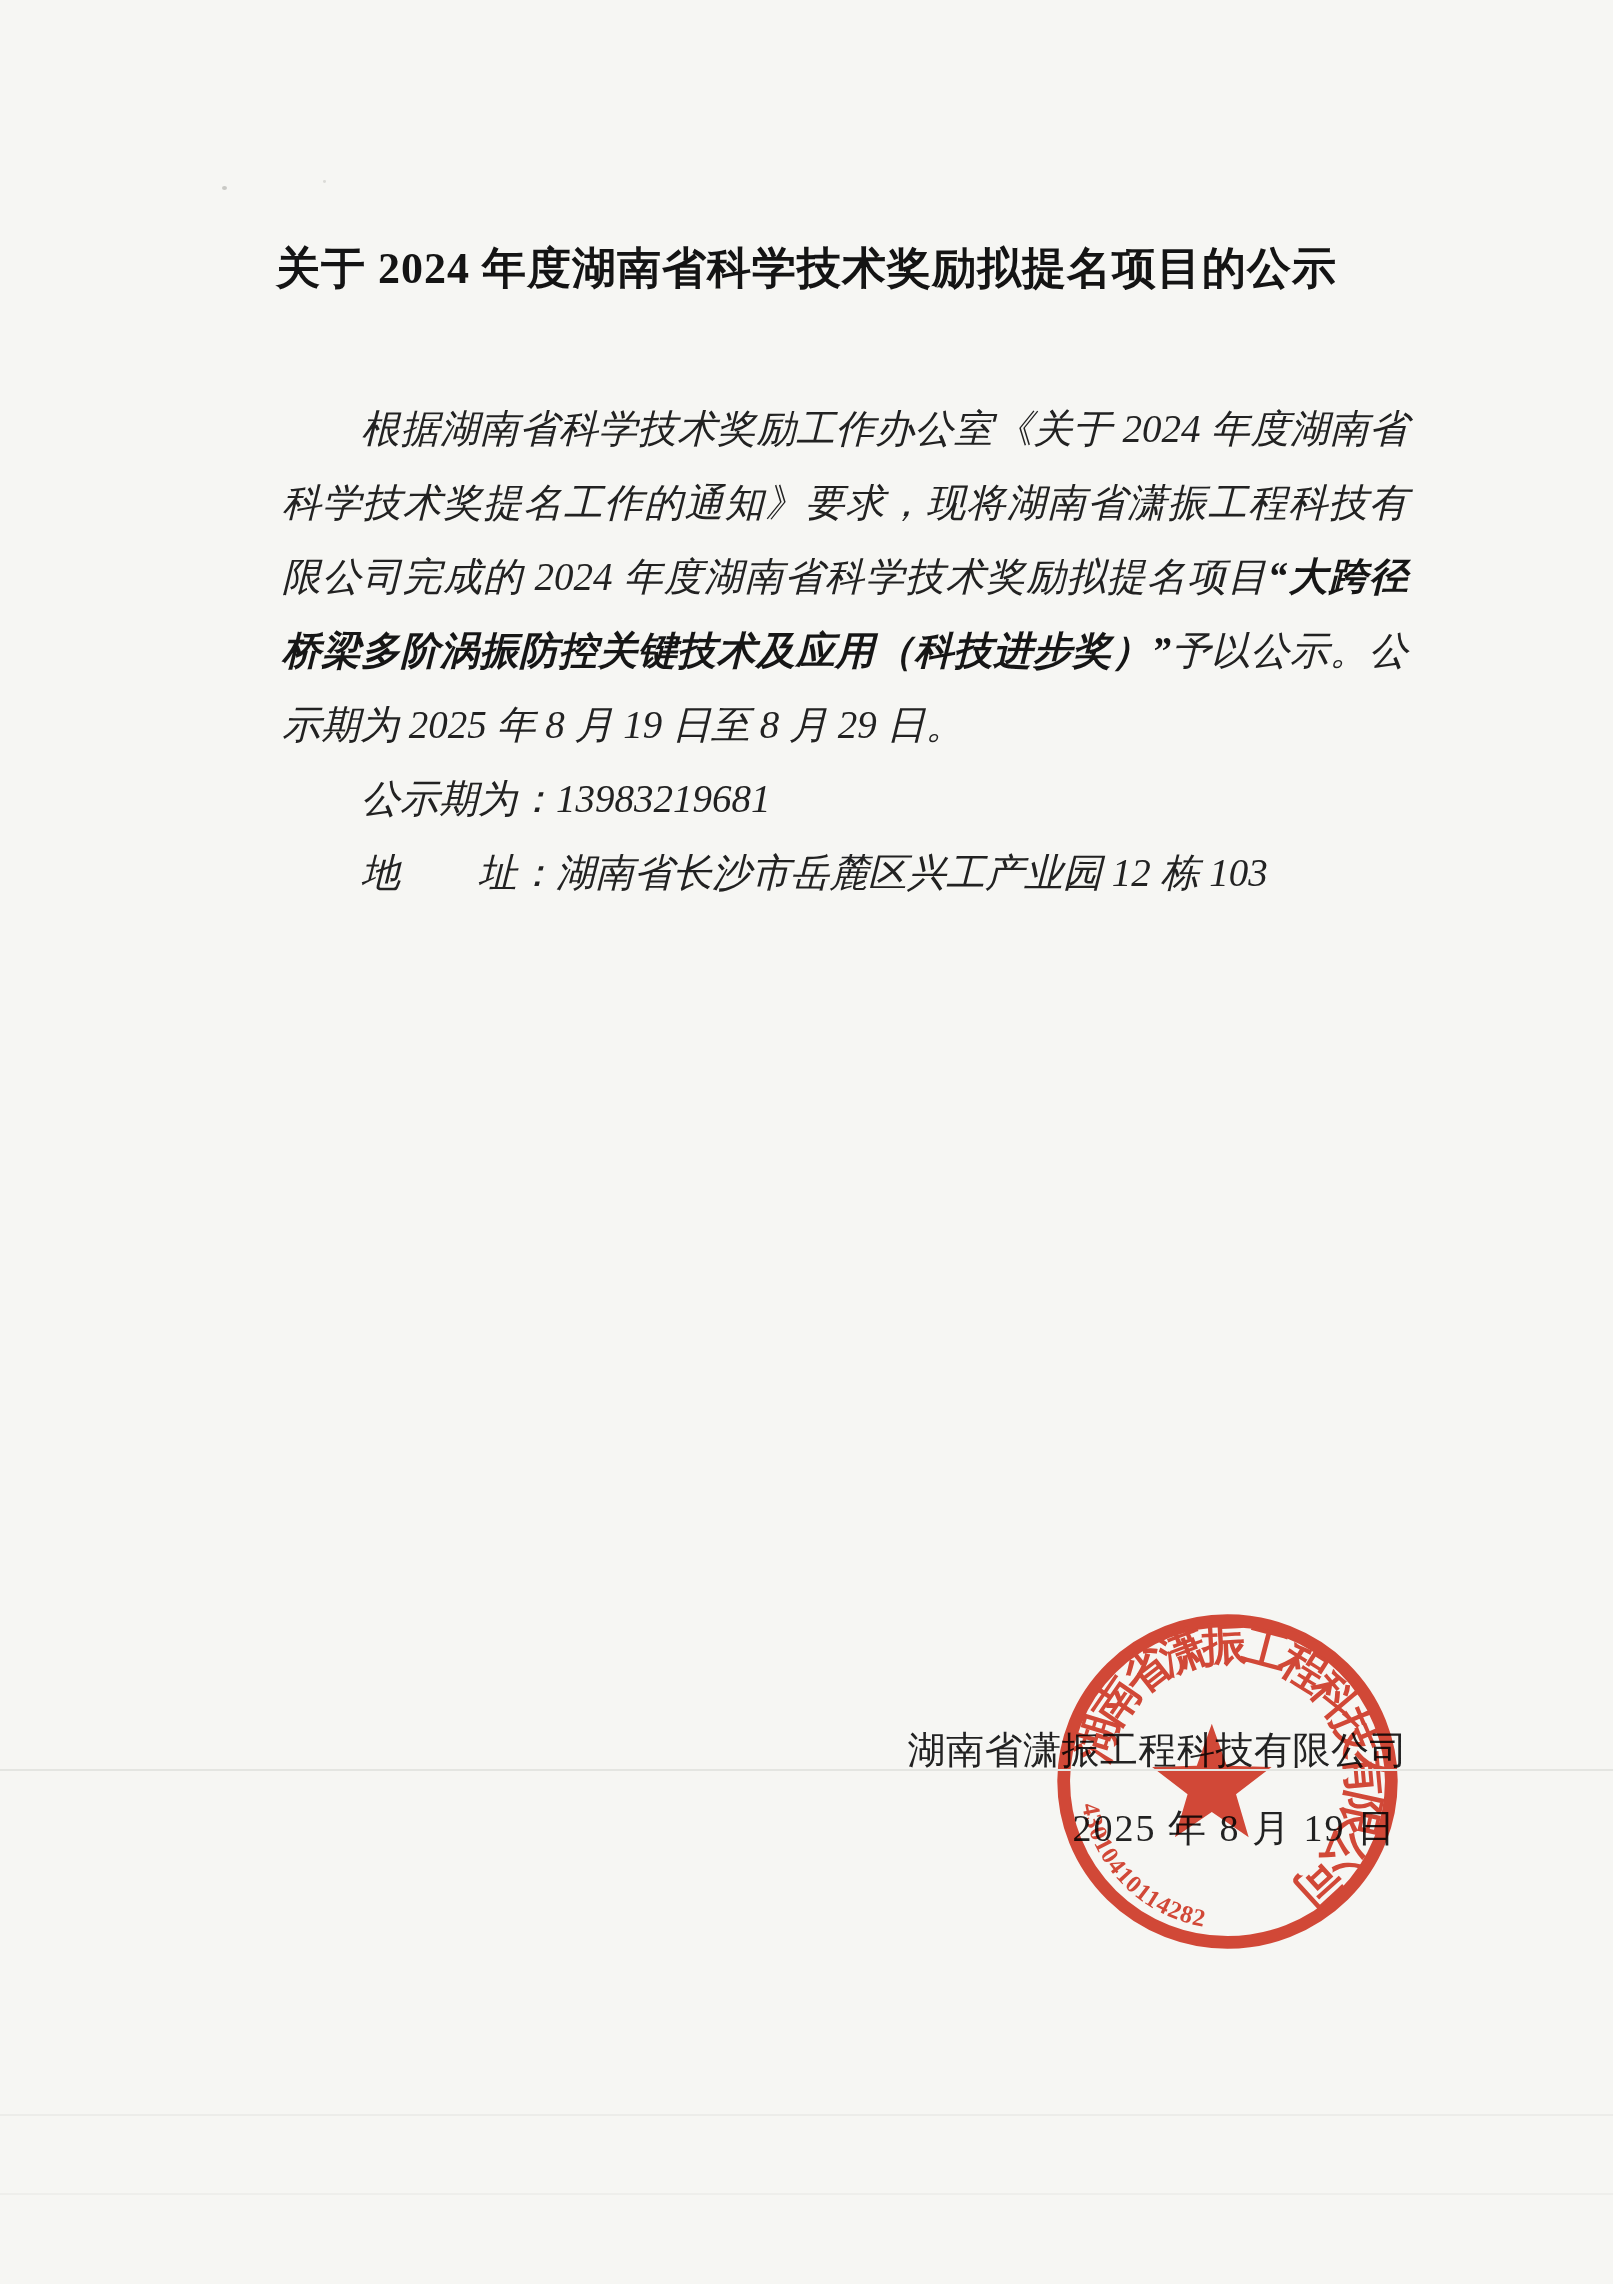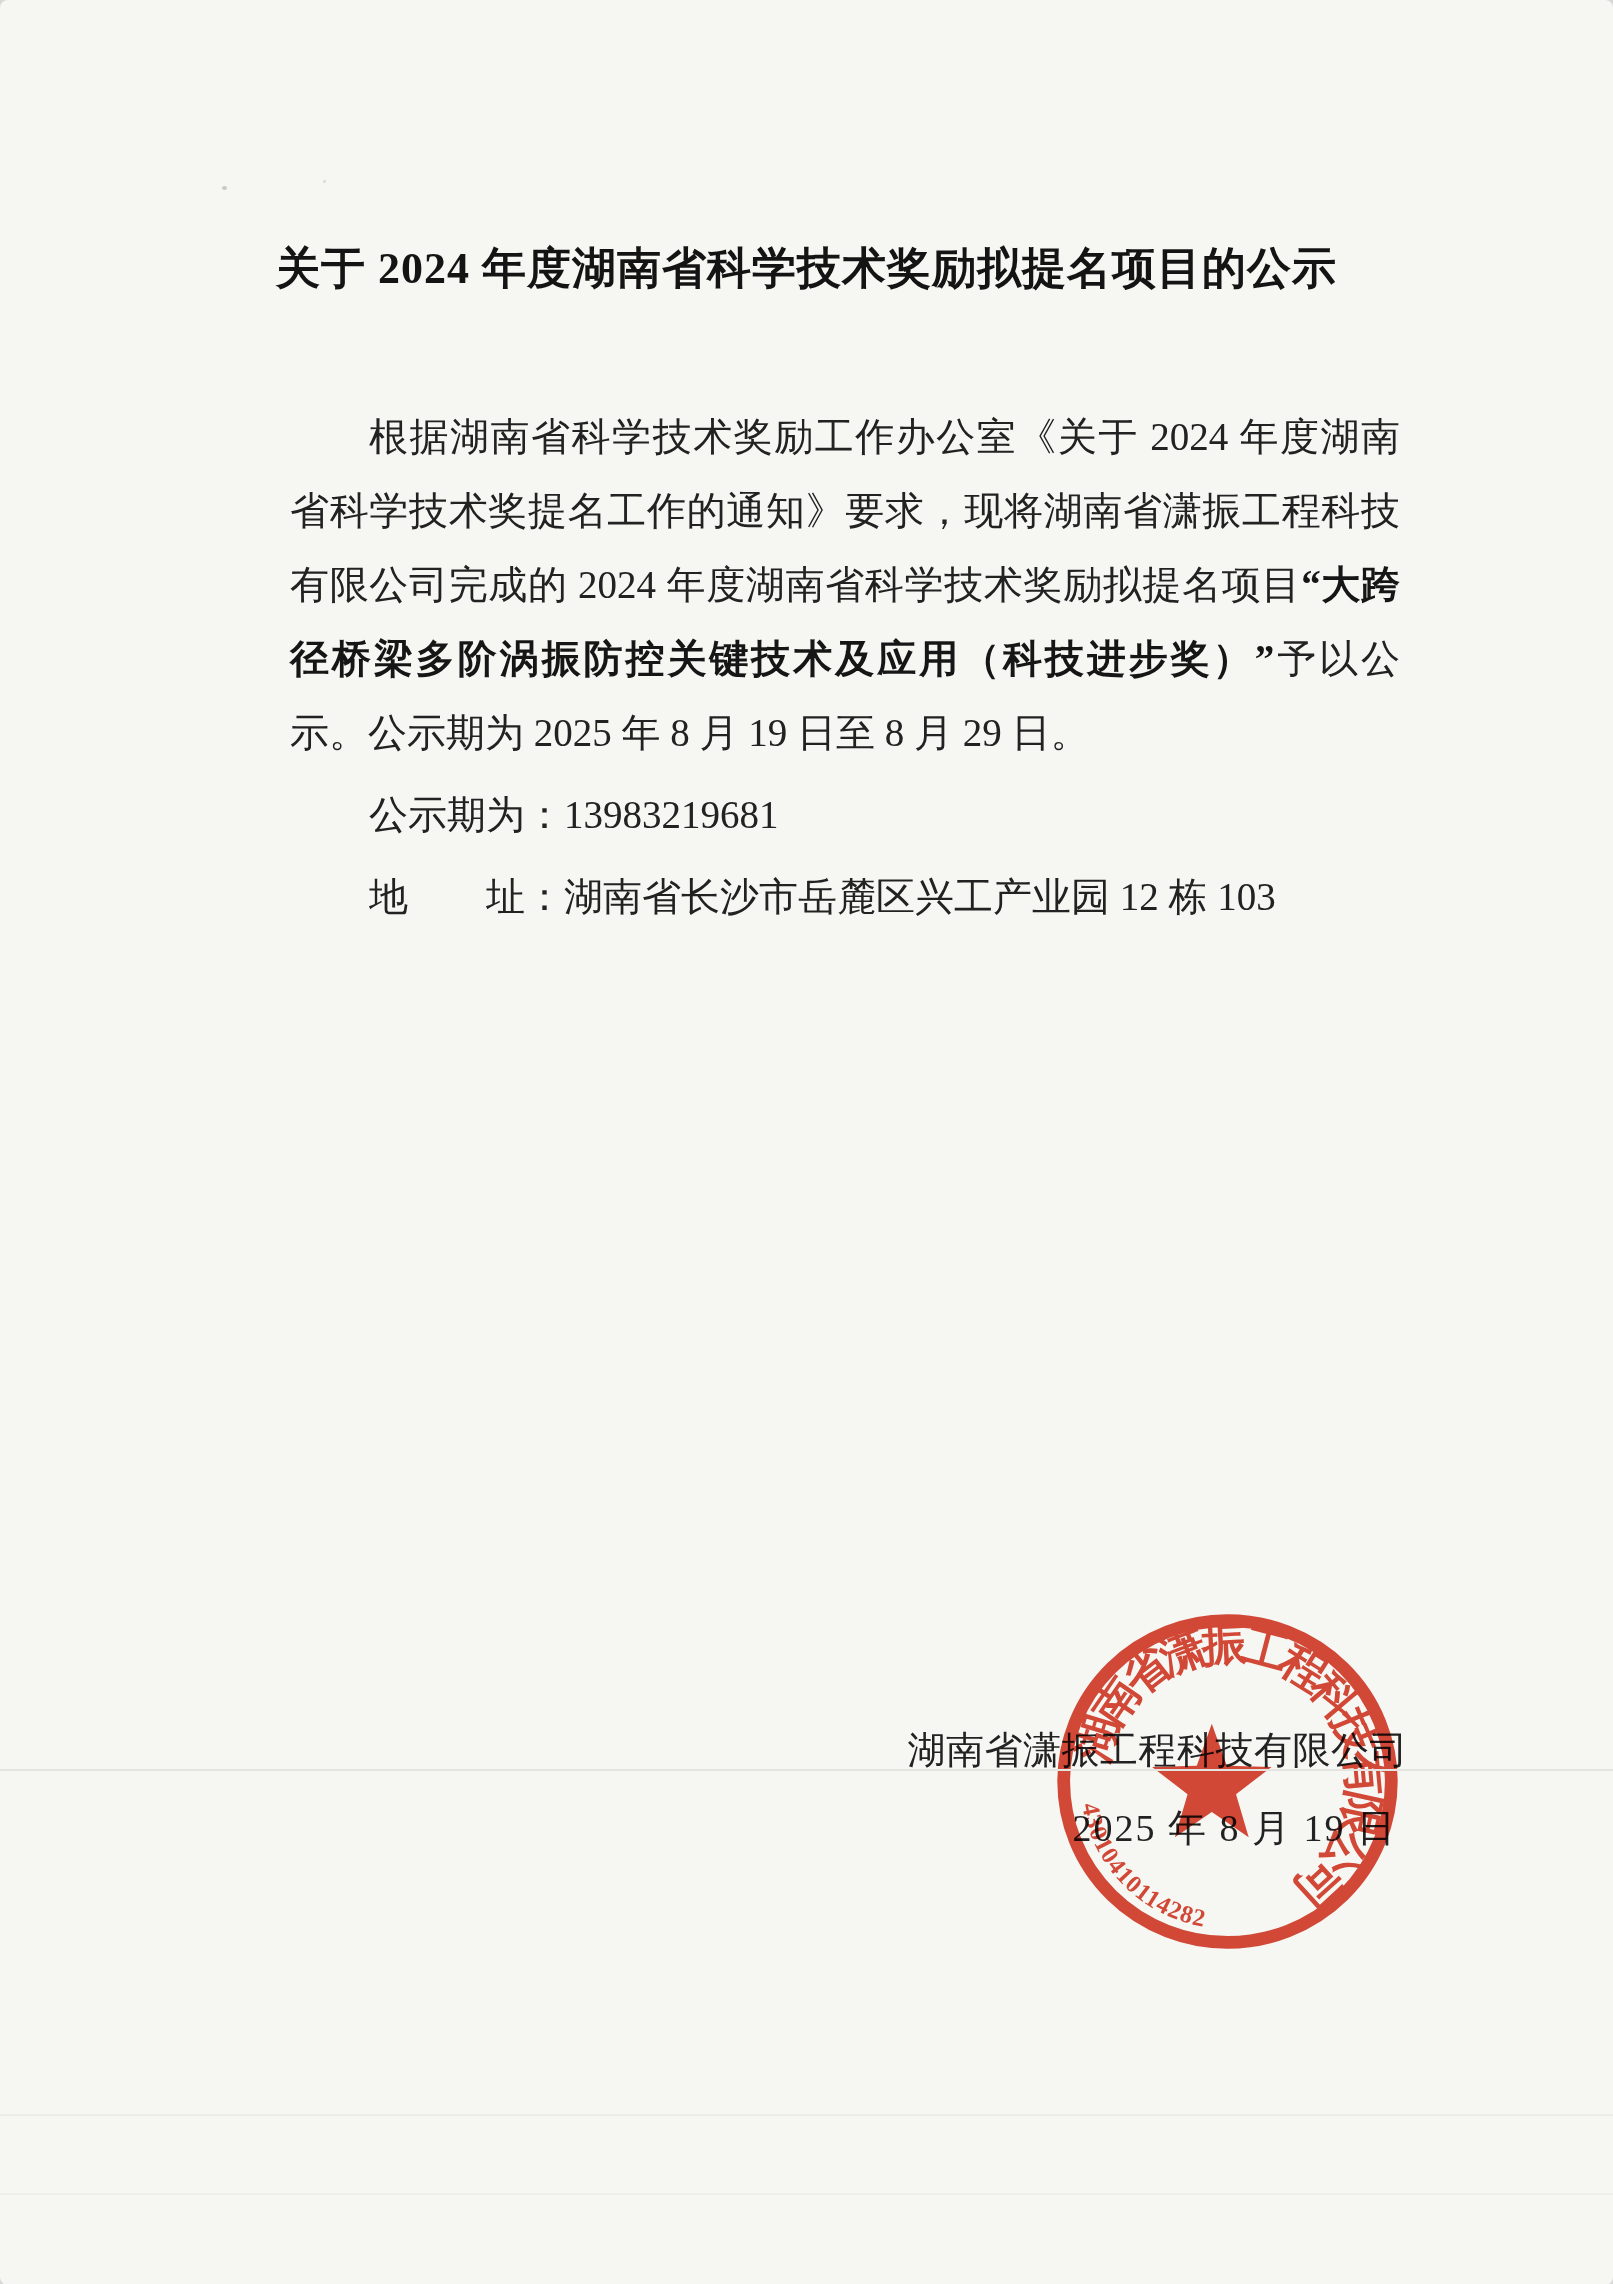--- a/index.html
+++ b/index.html
@@ -4,35 +4,34 @@
 <style>
   html,body{margin:0;padding:0;background:#d8d8d6;}
   .page{
     position:relative;
     width:1613px;height:2285px;
     margin:0 auto;
     background:#f6f6f3;
     overflow:hidden;
     font-family:"Liberation Serif","DejaVu Serif",serif;
     color:#1e1e1e;
-    border-radius:8px;
   }
   .doc-title{
     position:absolute;top:239px;left:0;width:100%;
     text-align:center;
     font-size:44px;font-weight:700;letter-spacing:1px;
     color:#141414;
   }
   .doc-body{
     position:absolute;left:282px;top:392px;width:1126px;
     font-size:39px;line-height:74px;
     text-align:justify;text-align-last:left;
     color:#222;
   }
-  .doc-body p{margin:8px;text-indent:79px;}
+  .doc-body p{margin:0;text-indent:79px;font-style:italic;}
   .doc-body b{font-weight:700;color:#161616;}
   .contact-line{white-space:pre;}
   .sig-company{
     position:absolute;right:205px;top:1725px;
     font-size:38px;letter-spacing:0.5px;color:#222;
   }
   .sig-date{
     position:absolute;right:216px;top:1803px;
     font-size:38px;letter-spacing:2px;color:#222;
   }

